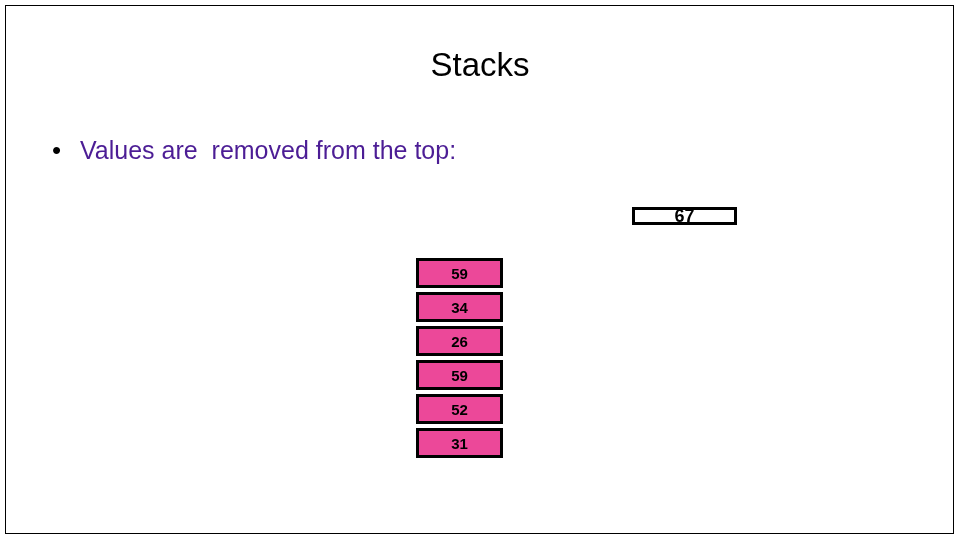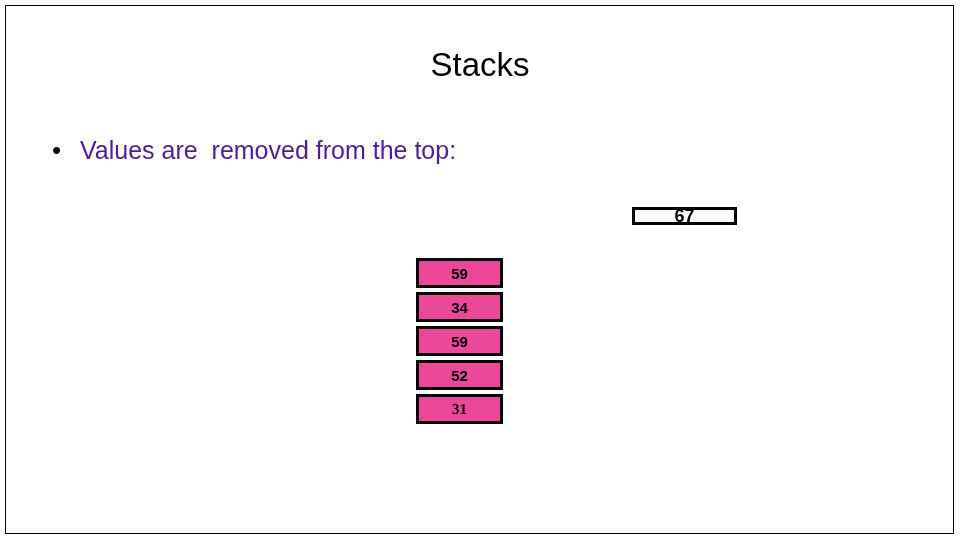--- a/index.html
+++ b/index.html
@@ -102,21 +102,20 @@
     box-sizing: border-box;
     display: flex;
     align-items: center;
     justify-content: center;
     font-size: 15px;
     font-weight: bold;
     color: #000000;
   }
   .stack-cell:last-child {
     margin-bottom: 11px;
-    font-family: Liberation Serif, serif;
   }
 </style>
 </head>
 <body>
 
 <div id="slide">
 
   <div class="slide-frame"></div>
 
   <div class="slide-title">Stacks</div>
@@ -131,20 +130,23 @@
   </div>
 
   <div class="stack">
     <div class="stack-cell">
       <span>59</span>
     </div>
     <div class="stack-cell">
       <span>34</span>
     </div>
     <div class="stack-cell">
+      <span>26</span>
+    </div>
+    <div class="stack-cell">
       <span>59</span>
     </div>
     <div class="stack-cell">
       <span>52</span>
     </div>
     <div class="stack-cell">
       <span>31</span>
     </div>
   </div>
 

